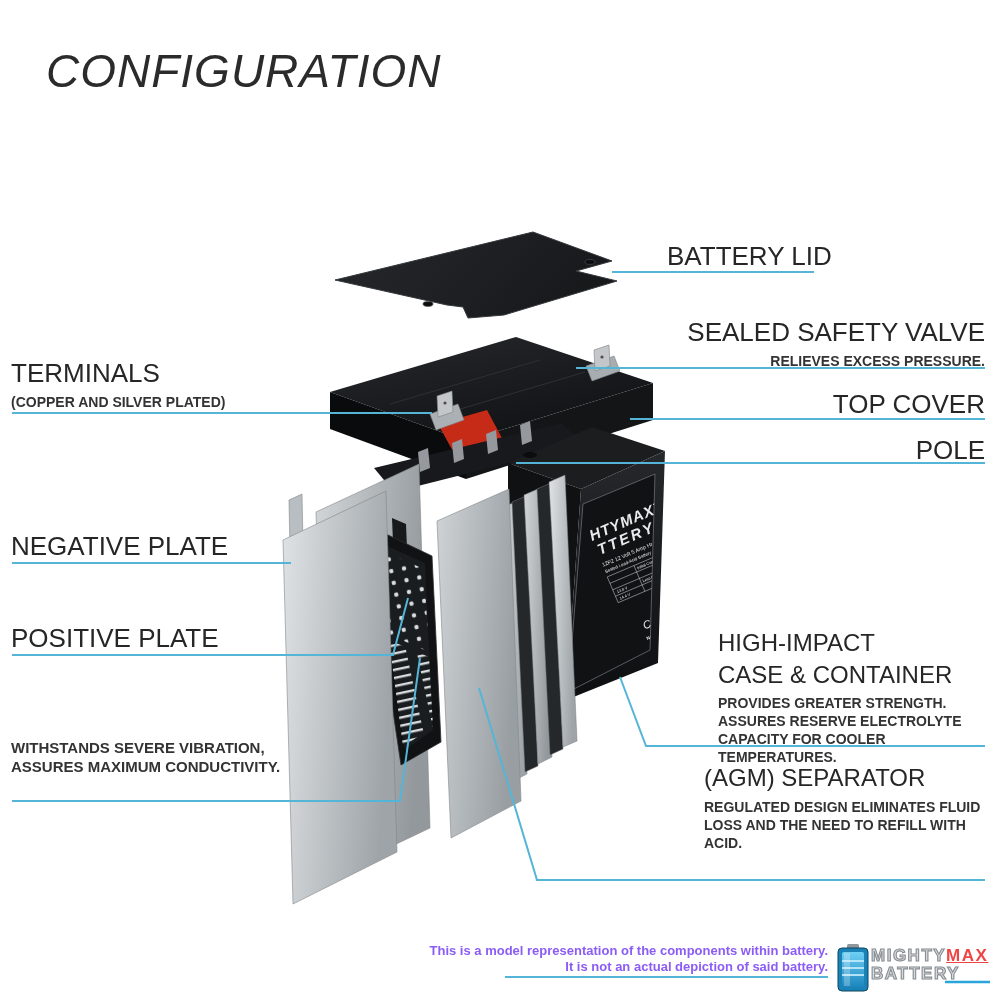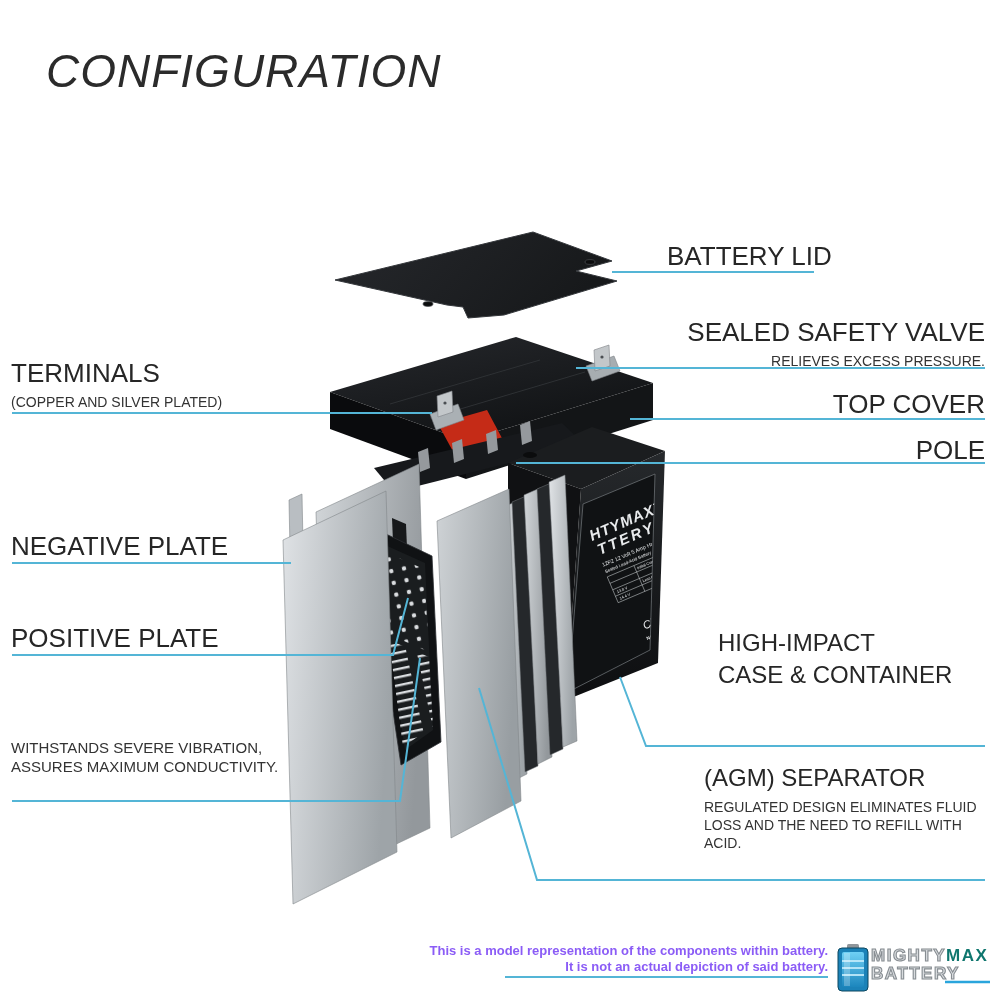--- a/index.html
+++ b/index.html
@@ -6,21 +6,21 @@
   body{
     width:1000px;height:1000px;position:relative;background:#ffffff;
     font-family:"Liberation Sans", sans-serif;overflow:hidden;
     -webkit-font-smoothing:antialiased;
   }
   #scene{position:absolute;left:0;top:0;}
   .txt{position:absolute;white-space:nowrap;font-style:italic;}
   #title{left:46px;top:44px;font-size:46px;letter-spacing:1px;color:#2b2b2b;}
   .h26{font-size:26px;color:#262626;}
   .h24{font-size:24px;color:#262626;line-height:32px;}
-  .sub{font-weight:normal;color:#333333;}
+  .sub{font-weight:bold;color:#333333;}
   .s14{font-size:14px;line-height:18px;}
   .s15{font-size:15px;line-height:19px;}
   .co{position:absolute;}
   #co-battery-lid{left:667px;top:241px;}
   #co-ssv{right:15px;top:317px;text-align:right;}
   #co-ssv .sub{margin-top:4px;}
   #co-terminals{left:11px;top:358px;}
   #co-terminals .sub{margin-top:4px;}
   #co-top-cover{right:15px;top:389px;text-align:right;}
   #co-pole{right:15px;top:435px;text-align:right;}
@@ -30,21 +30,21 @@
   #co-sgd .subwrap{margin-top:4px;}
   #co-hic{left:718px;top:627px;}
   #co-hic .subwrap{margin-top:3px;}
   #co-agm{left:704px;top:762px;}
   #co-agm .subwrap{margin-top:4px;}
   #footer-note{position:absolute;right:172px;top:943px;text-align:right;
     font-size:13px;font-weight:bold;line-height:16px;color:#8b5cf6;}
   #logo-text{position:absolute;left:871px;top:947px;font-size:17px;font-weight:bold;
     letter-spacing:1.5px;line-height:18px;}
   .hollow{color:#d8dbde;-webkit-text-stroke:1.1px #878d92;}
-  .solidblue{color:#0f766e;}
+  .solidblue{color:#ef4444;text-decoration:underline;}
 </style>
 </head>
 <body>
 
 <svg id="scene" width="1000" height="1000" viewBox="0 0 1000 1000">
   <defs>
     <linearGradient id="lidGrad" x1="0" y1="0" x2="1" y2="0.3">
       <stop offset="0" stop-color="#26282c"></stop>
         <stop offset="1" stop-color="#17191b"></stop>
     </linearGradient>
@@ -250,20 +250,25 @@
 <div class="co" id="co-sgd">
   <div class="subwrap">
     <div class="sub s15">WITHSTANDS SEVERE VIBRATION,</div>
     <div class="sub s15">ASSURES MAXIMUM CONDUCTIVITY.</div>
   </div>
 </div>
 
 <div class="co" id="co-hic">
   <div class="h24">HIGH-IMPACT</div>
   <div class="h24">CASE &amp; CONTAINER</div>
+  <div class="subwrap">
+    <div class="sub s14">PROVIDES GREATER STRENGTH.</div>
+    <div class="sub s14">ASSURES RESERVE ELECTROLYTE</div>
+    <div class="sub s14">CAPACITY FOR COOLER TEMPERATURES.</div>
+  </div>
 </div>
 
 <div class="co" id="co-agm">
   <div class="h24">(AGM) SEPARATOR</div>
   <div class="subwrap">
     <div class="sub s14">REGULATED DESIGN ELIMINATES FLUID</div>
     <div class="sub s14">LOSS AND THE NEED TO REFILL WITH ACID.</div>
   </div>
 </div>
 

